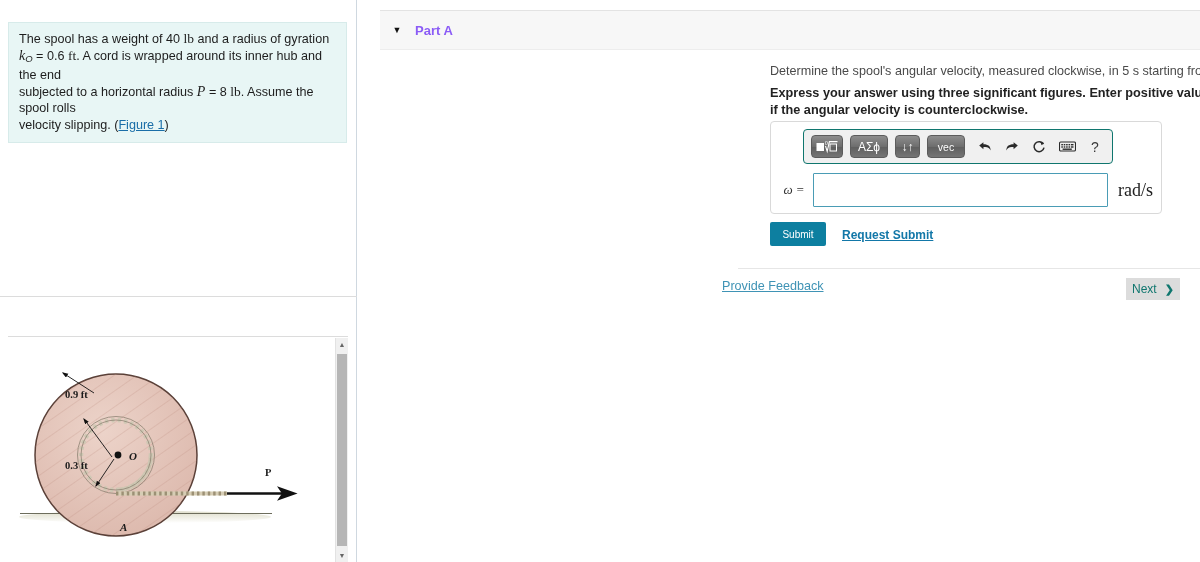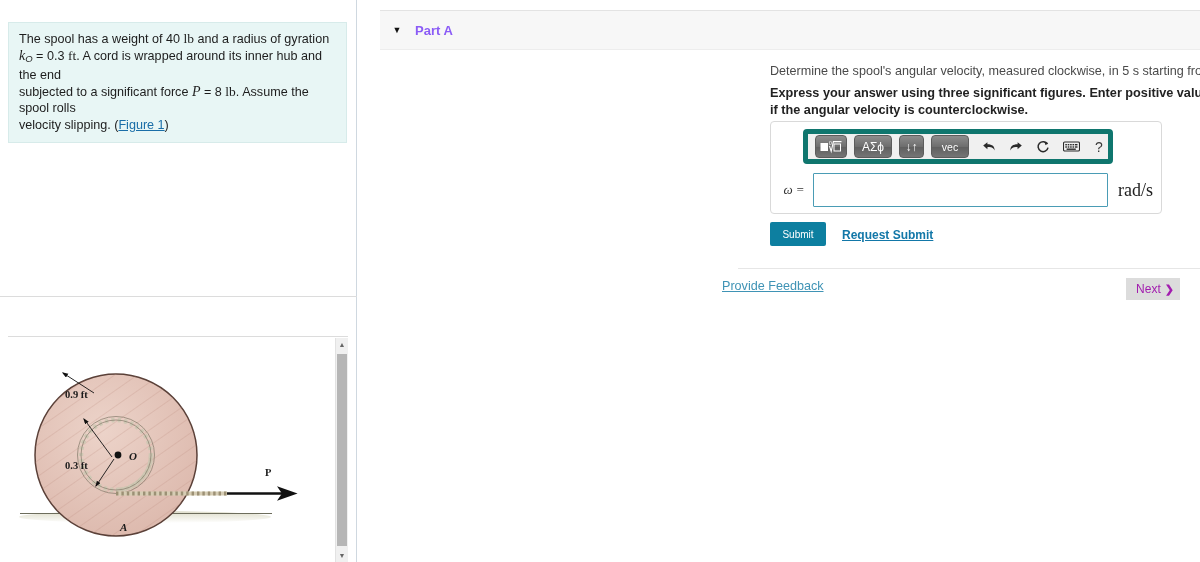--- a/index.html
+++ b/index.html
@@ -85,21 +85,21 @@
     position:absolute;left:412px;top:85px;width:770px;
     font-size:12.7px;font-weight:bold;color:#222;line-height:16.5px;
   }
   #answer-panel{
     position:absolute;left:412px;top:121px;width:392px;height:93px;
     border:1px solid #d9d9d9;border-radius:4px;background:#fff;
     box-sizing:border-box;
   }
   #mathbar{
     position:absolute;left:32px;top:7px;width:310px;height:35px;
-    background:#f0f0f0;border:5px solid #0f766e;border-radius:4px;
+    background:#f0f0f0;border:1px solid #0f766e;border-radius:4px;
     display:flex;align-items:center;box-sizing:border-box;
   }
   .mb-btn{
     margin-left:7px;height:23px;min-width:25px;
     border-radius:4px;border:1px solid #5c5c5c;
     background:linear-gradient(180deg,#8d8d8d 0%,#6e6e6e 50%,#5e5e5e 51%,#757575 100%);
     color:#fff;display:flex;align-items:center;justify-content:center;
     font-size:12px;padding:0 4px;box-sizing:border-box;
   }
   .mb-btn.wide{min-width:38px;}
@@ -136,41 +136,41 @@
   }
   #footer-rule{
     position:absolute;left:380px;top:268px;width:800px;height:1px;background:#e6e6e6;
   }
   #provide-feedback{
     position:absolute;left:364px;top:279px;font-size:12.6px;
     color:#3f93b5;text-decoration:underline;cursor:pointer;
   }
   #next-button{
     position:absolute;right:20px;top:278px;width:54px;height:22px;
-    background:#dcdcdc;border:none;color:#a21caf;font-size:12px;
-    display:flex;align-items:center;justify-content:flex-end;gap:4px;cursor:pointer;margin-left:24px;
+    background:#dcdcdc;border:none;color:#0f766e;font-size:12px;
+    display:flex;align-items:center;justify-content:space-between;gap:4px;cursor:pointer;margin-left:24px;
   }
   #next-button .chev{font-size:11px;font-weight:bold;}
   
   .fig-label{font-family:"Liberation Serif",serif;font-size:10.5px;fill:#1a1a1a;font-weight:bold;}
   .fig-italic{font-family:"Liberation Serif",serif;font-size:11px;fill:#1a1a1a;font-style:italic;font-weight:bold;}
 </style>
 </head>
 <body>
 
 <div id="left-pane">
 
   <div id="problem-box">
     <span>The spool has a weight of 40</span>
     <span class="unit">lb</span>
     <span>and a radius of gyration</span><br>
     <span class="var">k</span><span class="sub">O</span>
-    <span>= 0.3</span>
+    <span>= 0.6</span>
     <span class="unit">ft</span><span>. A cord is wrapped around its inner hub and the end</span><br>
-    <span>subjected to a significant force</span>
+    <span>subjected to a horizontal radius</span>
     <span class="var">P</span>
     <span>= 8</span>
     <span class="unit">lb</span><span>. Assume the spool rolls</span><br>
     <span>velocity slipping. (</span><a href="#">Figure 1</a><span>)</span>
   </div>
 
   <div id="left-divider"></div>
 
   <div id="figure-header">
     

